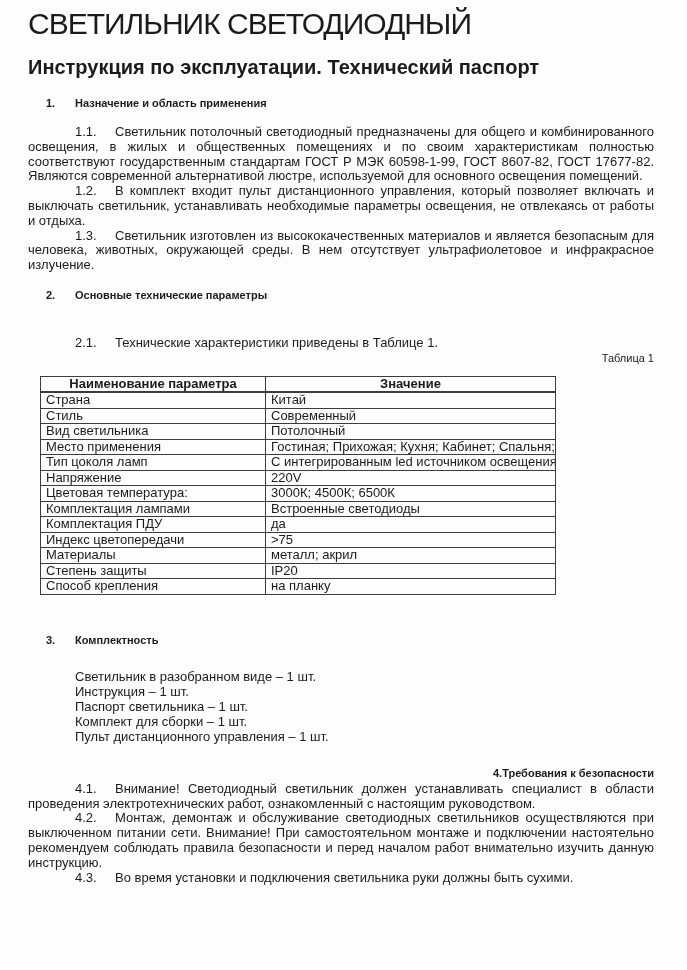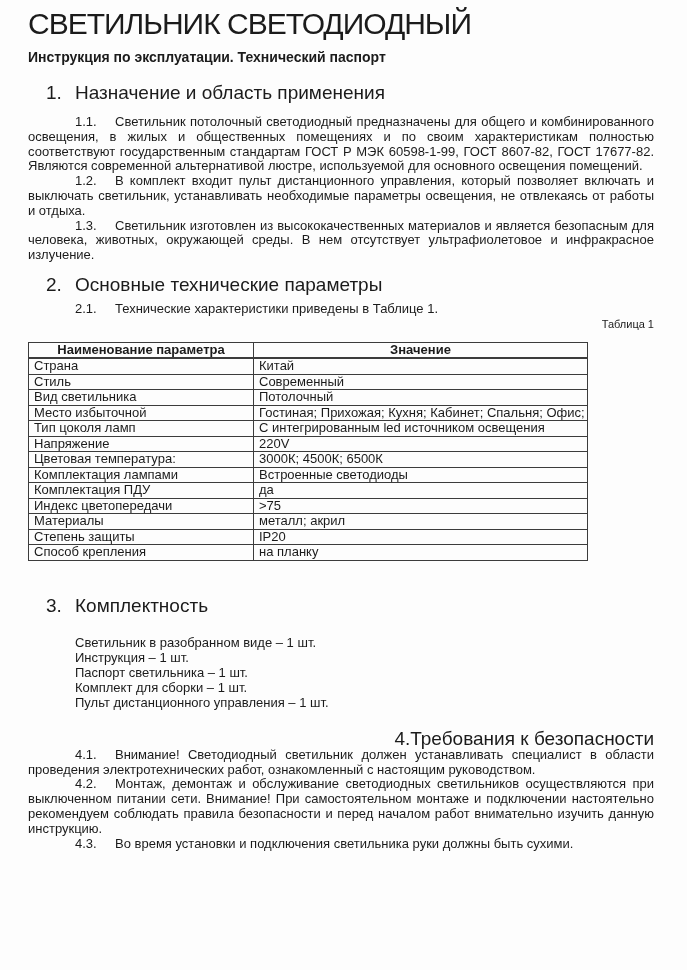--- a/index.html
+++ b/index.html
@@ -14,63 +14,64 @@
   .page { padding: 6px 33px 0 28px; }
 
   .doc-title {
     font-size: 30px;
     line-height: 36px;
     font-weight: 400;
     letter-spacing: -1px;
     white-space: nowrap;
   }
   .doc-subtitle {
-    margin-top: 6px;
-    font-size: 14px;
+    margin-top: 16px;
+    font-size: 20px;
     line-height: 19px;
     font-weight: 700;
   }
 
   .sec-head {
-    font-size: 19px;
+    font-size: 11px;
     line-height: 18px;
-    font-weight: 400;
+    font-weight: 700;
     padding-left: 18px;
   }
   .sec-num { display: inline-block; width: 29px; }
 
   .h1-m { margin-top: 17px; }
   .h2-m { margin-top: 13px; }
   .h3-m { margin-top: 36px; }
   .h4-m { margin-top: 20px; text-align: right; }
 
   .body-block { margin-top: 13px; }
-  .body-block-2 { margin-top: 8px; }
+  .body-block-2 { margin-top: 32px; }
   .body-block-4 { margin-top: 0; }
 
   p.para {
     margin: 0;
     font-size: 13px;
     line-height: 14.8px;
     text-align: justify;
     text-indent: 47px;
   }
   .p-num { display: inline-block; width: 40px; text-indent: 0; }
 
   .table-caption {
     margin-top: 0;
     font-size: 11px;
     line-height: 14px;
     text-align: right;
   }
   table.specs {
     margin-top: 1px;
-    width: 560px;
+    width: 516px;
     border-collapse: collapse;
     table-layout: fixed;
+    margin-left: 12px;
   }
   table.specs col.c1 { width: 225px; }
   table.specs th, table.specs td {
     border: 1px solid #3c3c3c;
     font-size: 13px;
     line-height: 12.5px;
     padding: 1px 5px;
     overflow: hidden;
     white-space: nowrap;
   }
@@ -135,21 +136,21 @@
         </tr>
       <tr>
           <td>Стиль</td>
           <td>Современный</td>
         </tr>
       <tr>
           <td>Вид светильника</td>
           <td>Потолочный</td>
         </tr>
       <tr>
-          <td>Место избыточной</td>
+          <td>Место применения</td>
           <td>Гостиная; Прихожая; Кухня; Кабинет; Спальня; Офис; Магазин</td>
         </tr>
       <tr>
           <td>Тип цоколя ламп</td>
           <td>С интегрированным led источником освещения</td>
         </tr>
       <tr>
           <td>Напряжение</td>
           <td>220V</td>
         </tr>

